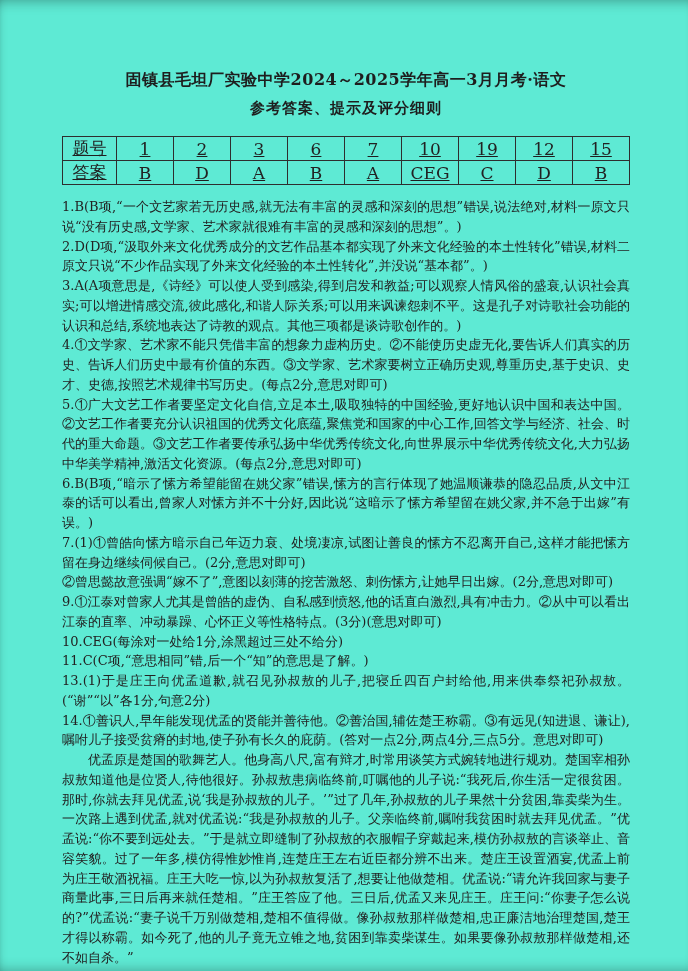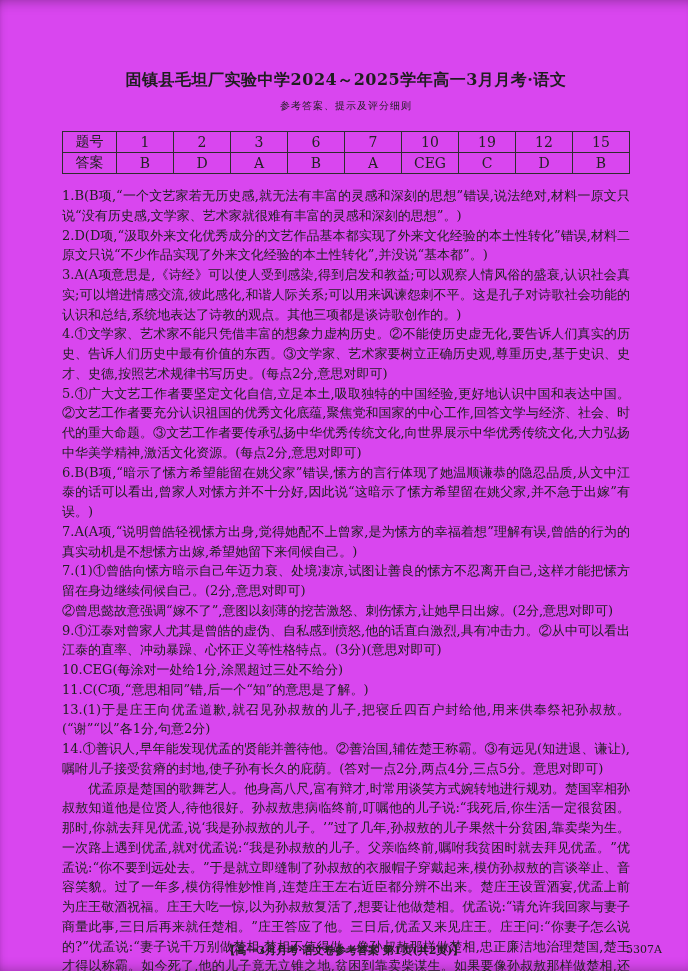--- a/index.html
+++ b/index.html
@@ -1,28 +1,28 @@
 <!DOCTYPE html>
 <html><head>
 <meta charset="utf-8">
 <style>
   * { box-sizing: border-box; }
   html, body { margin: 0; padding: 0; background: #c9c9c9; }
   .page {
     width: 688px; height: 971px; margin: 0 auto; position: relative;
-    background: #d946ef; color: #1e1e1e; overflow: hidden;
+    background: #5eead4; color: #1e1e1e; overflow: hidden;
     font-family: "DejaVu Serif", "Liberation Serif", serif;
     padding: 70px 58px 0 62px;
     box-shadow: inset 0 12px 14px -12px rgba(0,0,0,.38),
                 inset 0 -12px 14px -12px rgba(0,0,0,.32),
                 inset 8px 0 10px -10px rgba(0,0,0,.25);
   }
   .title { font-size: 16px; font-weight: bold; text-align: center; margin: 0 0 8px; letter-spacing: .5px; }
-  .subtitle { font-size: 10px; font-weight: normal; text-align: center; margin: 0 0 18px; letter-spacing: 1px; }
-  table.answers { border-collapse: collapse; width: 100%; table-layout: fixed; font-size: 14px; margin: 8px 0 12px; }
+  .subtitle { font-size: 15px; font-weight: bold; text-align: center; margin: 0 0 18px; letter-spacing: 1px; }
+  table.answers { border-collapse: collapse; width: 100%; table-layout: fixed; font-size: 17px; margin: 8px 0 12px; text-decoration: underline; }
   table.answers td { border: 1px solid #2e2e2e; text-align: center; height: 21px; padding: 0; color: #222; }
   .body-text p, .translation, .material-label {
     margin: 0; font-size: 13px; line-height: 1.52; text-align: justify; color: #222;
   }
   .trans-header { font-size: 11.5px; line-height: 1.5; font-weight: bold; color: #111; }
   .material-label { text-indent: 2em; font-weight: bold; }
   .translation { text-indent: 2em; }
   .footer { position: absolute; bottom: 12px; left: 62px; right: 26px; height: 16px; font-size: 11px; }
   .footer-center { position: absolute; left: 0; right: 36px; text-align: center; font-weight: bold; color: #222; }
   .footer-code { position: absolute; right: 0; top: 0; color: #222; }
@@ -76,30 +76,25 @@
   </tbody>
     </table>
 
   <div class="body-text">
     <p>1.B(B项,“一个文艺家若无历史感,就无法有丰富的灵感和深刻的思想”错误,说法绝对,材料一原文只说“没有历史感,文学家、艺术家就很难有丰富的灵感和深刻的思想”。)</p>
     <p>2.D(D项,“汲取外来文化优秀成分的文艺作品基本都实现了外来文化经验的本土性转化”错误,材料二原文只说“不少作品实现了外来文化经验的本土性转化”,并没说“基本都”。)</p>
     <p>3.A(A项意思是,《诗经》可以使人受到感染,得到启发和教益;可以观察人情风俗的盛衰,认识社会真实;可以增进情感交流,彼此感化,和谐人际关系;可以用来讽谏怨刺不平。这是孔子对诗歌社会功能的认识和总结,系统地表达了诗教的观点。其他三项都是谈诗歌创作的。)</p>
     <p>4.①文学家、艺术家不能只凭借丰富的想象力虚构历史。②不能使历史虚无化,要告诉人们真实的历史、告诉人们历史中最有价值的东西。③文学家、艺术家要树立正确历史观,尊重历史,基于史识、史才、史德,按照艺术规律书写历史。(每点2分,意思对即可)</p>
     <p>5.①广大文艺工作者要坚定文化自信,立足本土,吸取独特的中国经验,更好地认识中国和表达中国。②文艺工作者要充分认识祖国的优秀文化底蕴,聚焦党和国家的中心工作,回答文学与经济、社会、时代的重大命题。③文艺工作者要传承弘扬中华优秀传统文化,向世界展示中华优秀传统文化,大力弘扬中华美学精神,激活文化资源。(每点2分,意思对即可)</p>
     <p>6.B(B项,“暗示了愫方希望能留在姚父家”错误,愫方的言行体现了她温顺谦恭的隐忍品质,从文中江泰的话可以看出,曾家人对愫方并不十分好,因此说“这暗示了愫方希望留在姚父家,并不急于出嫁”有误。)</p>
-    <p>7.A(A项,“说明曾皓轻视愫方出身,觉得她配不上曾家,是为愫方的幸福着想”理解有误,曾皓的行为的真实动机是不想愫方出嫁,希望她留下来伺候自己。)</p>
     <p>7.(1)①曾皓向愫方暗示自己年迈力衰、处境凄凉,试图让善良的愫方不忍离开自己,这样才能把愫方留在身边继续伺候自己。(2分,意思对即可)</p>
     <p>②曾思懿故意强调“嫁不了”,意图以刻薄的挖苦激怒、刺伤愫方,让她早日出嫁。(2分,意思对即可)</p>
     <p>9.①江泰对曾家人尤其是曾皓的虚伪、自私感到愤怒,他的话直白激烈,具有冲击力。②从中可以看出江泰的直率、冲动暴躁、心怀正义等性格特点。(3分)(意思对即可)</p>
     <p>10.CEG(每涂对一处给1分,涂黑超过三处不给分)</p>
     <p>11.C(C项,“意思相同”错,后一个“知”的意思是了解。)</p>
     <p>13.(1)于是庄王向优孟道歉,就召见孙叔敖的儿子,把寝丘四百户封给他,用来供奉祭祀孙叔敖。(“谢”“以”各1分,句意2分)</p>
     <p>14.①善识人,早年能发现优孟的贤能并善待他。②善治国,辅佐楚王称霸。③有远见(知进退、谦让),嘱咐儿子接受贫瘠的封地,使子孙有长久的庇荫。(答对一点2分,两点4分,三点5分。意思对即可)</p>
   </div>
 
   <p class="translation">优孟原是楚国的歌舞艺人。他身高八尺,富有辩才,时常用谈笑方式婉转地进行规劝。楚国宰相孙叔敖知道他是位贤人,待他很好。孙叔敖患病临终前,叮嘱他的儿子说:“我死后,你生活一定很贫困。那时,你就去拜见优孟,说‘我是孙叔敖的儿子。’”过了几年,孙叔敖的儿子果然十分贫困,靠卖柴为生。一次路上遇到优孟,就对优孟说:“我是孙叔敖的儿子。父亲临终前,嘱咐我贫困时就去拜见优孟。”优孟说:“你不要到远处去。”于是就立即缝制了孙叔敖的衣服帽子穿戴起来,模仿孙叔敖的言谈举止、音容笑貌。过了一年多,模仿得惟妙惟肖,连楚庄王左右近臣都分辨不出来。楚庄王设置酒宴,优孟上前为庄王敬酒祝福。庄王大吃一惊,以为孙叔敖复活了,想要让他做楚相。优孟说:“请允许我回家与妻子商量此事,三日后再来就任楚相。”庄王答应了他。三日后,优孟又来见庄王。庄王问:“你妻子怎么说的?”优孟说:“妻子说千万别做楚相,楚相不值得做。像孙叔敖那样做楚相,忠正廉洁地治理楚国,楚王才得以称霸。如今死了,他的儿子竟无立锥之地,贫困到靠卖柴谋生。如果要像孙叔敖那样做楚相,还不如自杀。”</p>
 
-  <div class="footer">
-    <span class="footer-center">【高一3月月考·语文卷参考答案 第1页(共2页)】</span>
-    <span class="footer-code">5307A</span>
-  </div>
 
 </div>
 
 </body></html>

